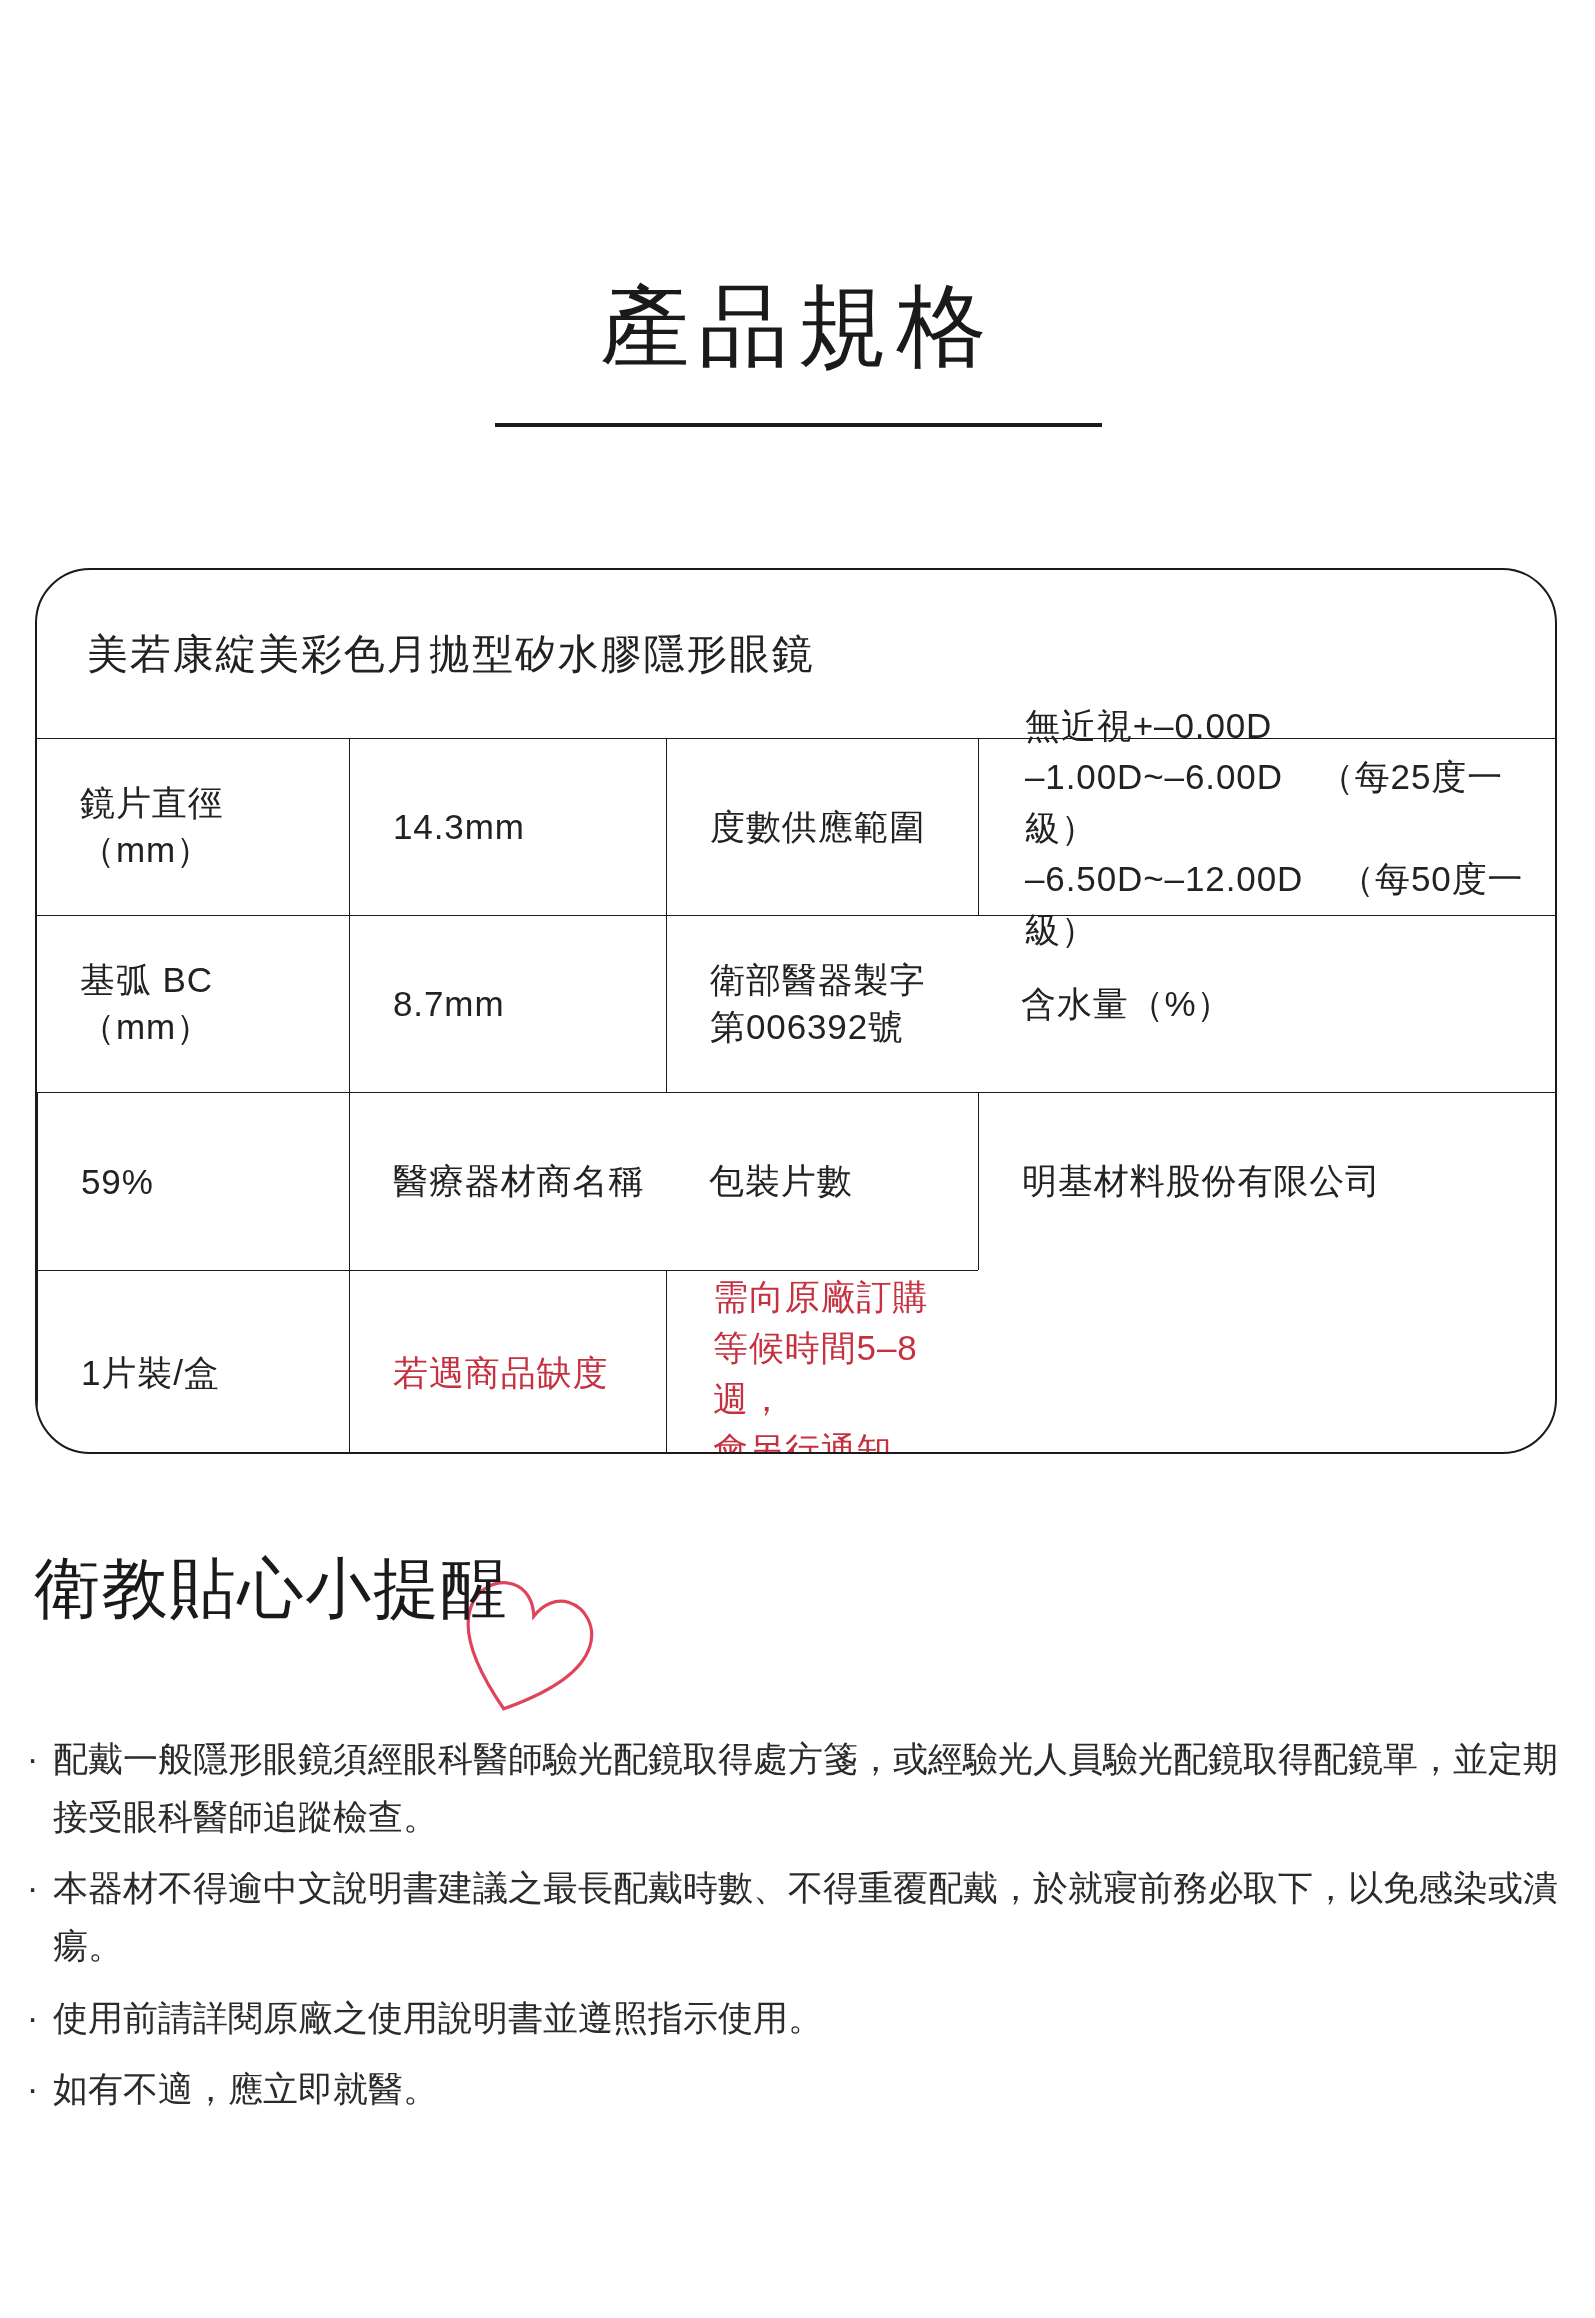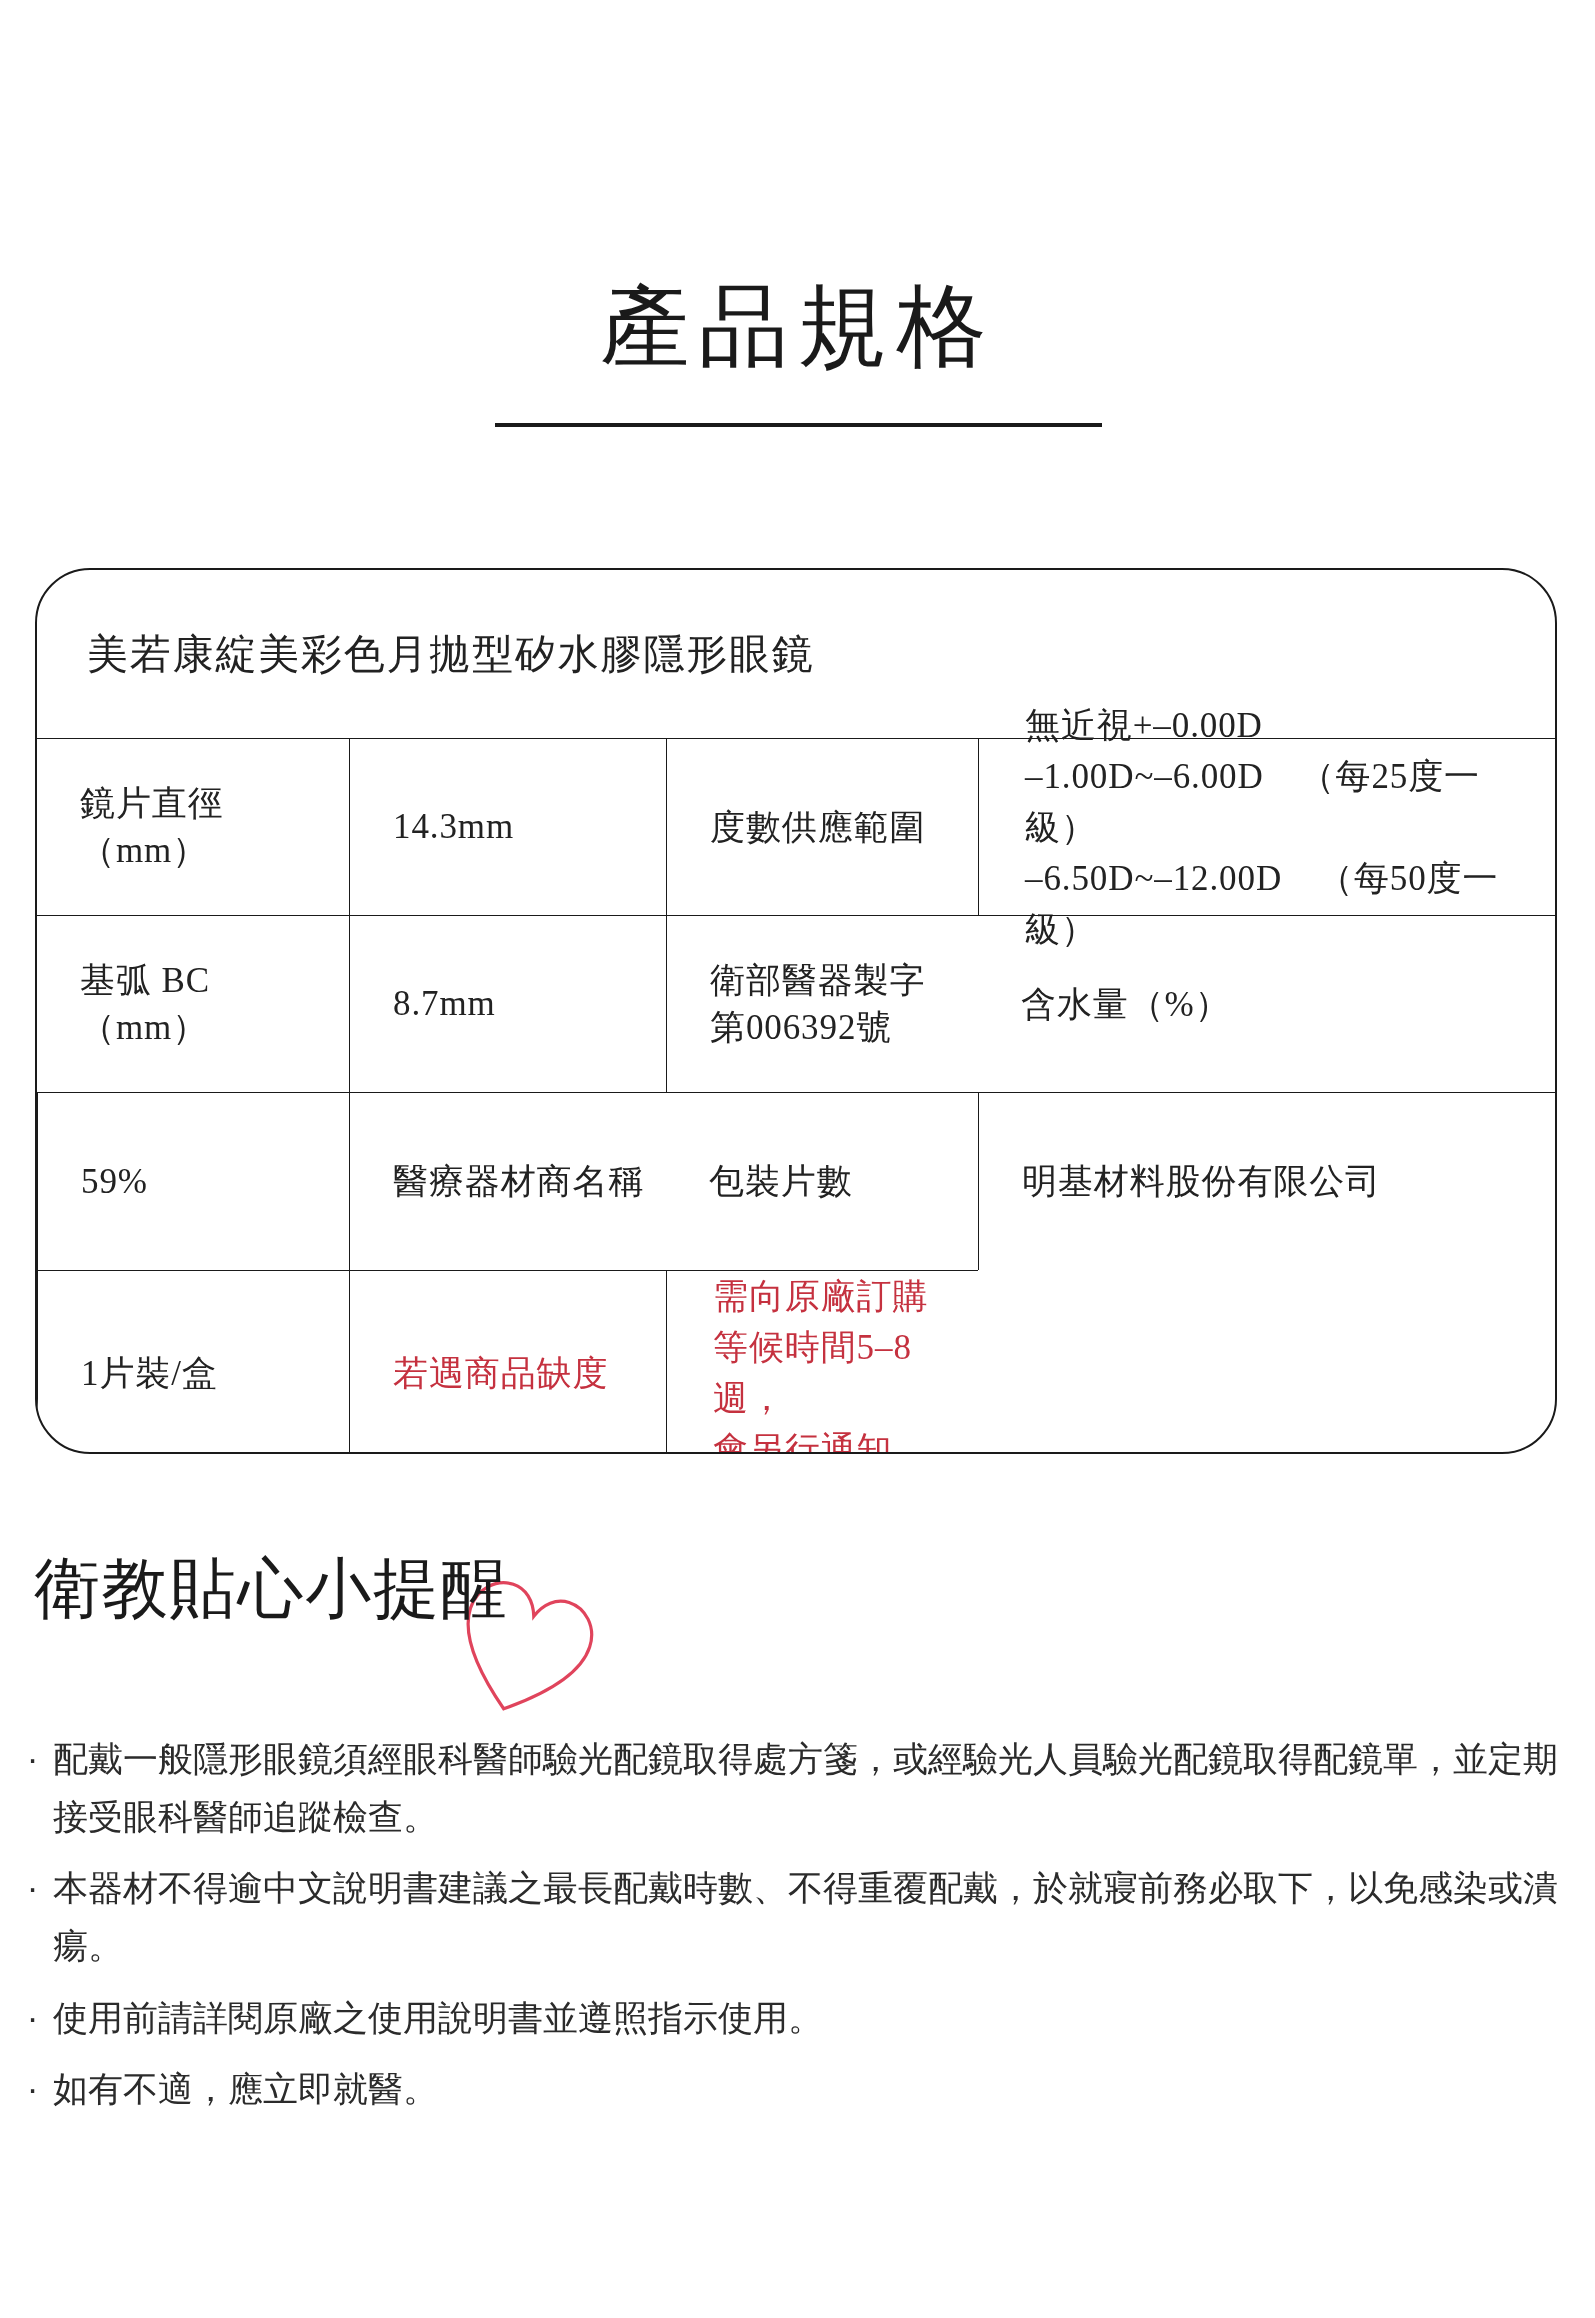--- a/index.html
+++ b/index.html
@@ -45,21 +45,20 @@
     font-size:41px; letter-spacing:1.8px;
     color:#222222;
   }
   .cell {
     box-sizing:border-box;
     border-top:1.8px solid #1a1a1a;
     display:flex; align-items:center;
     padding-left:43px; padding-right:17.7px;
     font-size:35px; letter-spacing:0.9px;
     color:#222222;
-    font-family:Liberation Serif, serif;
   }
   .cell.bl { border-left:1.8px solid #1a1a1a; }
   .cell.multi {
     flex-direction:column; justify-content:center; align-items:flex-start;
     line-height:51px; padding-left:46px;
   }
   .red { color:#c5313f; }
 
   
   .reminder-heading {

